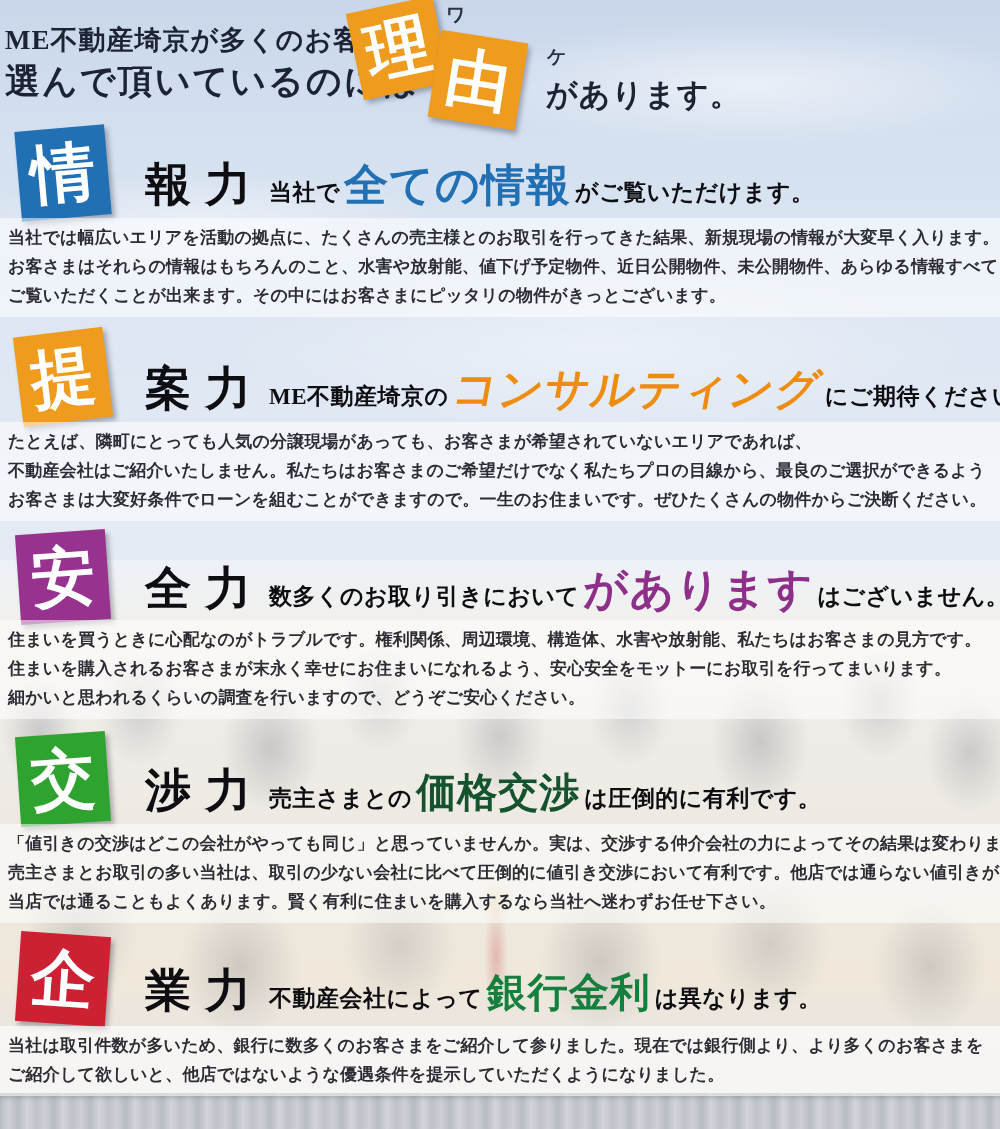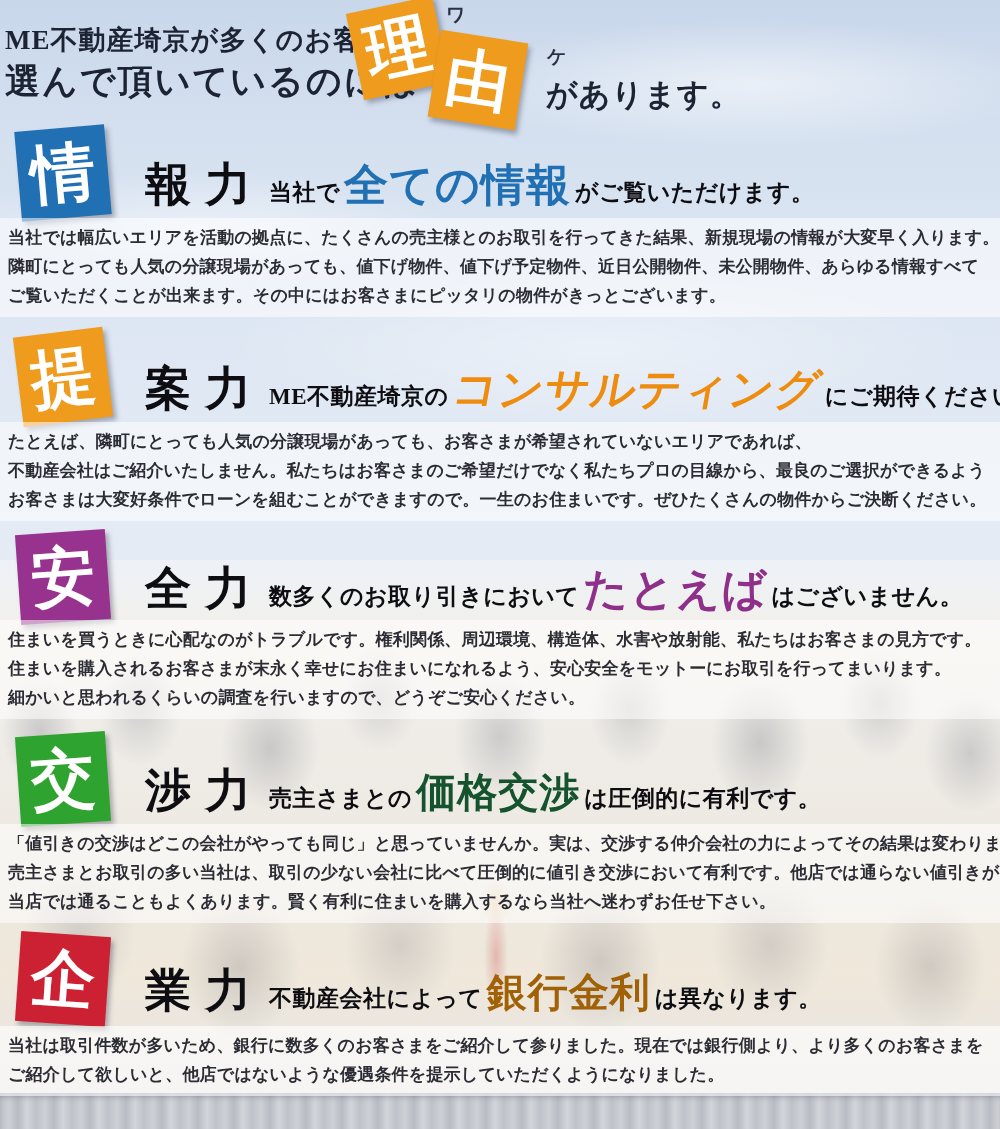--- a/index.html
+++ b/index.html
@@ -104,21 +104,21 @@
   <div class="badge sec-badge r-m5" style="background-color: rgb(34, 112, 180);">情</div>
   <div class="heading-row">
     <span class="sec-label">報力</span>
     <span class="lead">当社で</span>
     <span class="keyword" style="color: rgb(34, 112, 180); text-align: right;">全ての情報</span>
     <span class="tail">がご覧いただけます。</span>
   </div>
 </div>
 <div class="para" style="top:218px;">
   <div>当社では幅広いエリアを活動の拠点に、たくさんの売主様とのお取引を行ってきた結果、新規現場の情報が大変早く入ります。</div>
-  <div>隣町にとっても人気の分譲現場があっても、値下げ物件、値下げ予定物件、近日公開物件、未公開物件、あらゆる情報すべて</div>
+  <div>お客さまはそれらの情報はもちろんのこと、水害や放射能、値下げ予定物件、近日公開物件、未公開物件、あらゆる情報すべて</div>
   <div>ご覧いただくことが出来ます。その中にはお客さまにピッタリの物件がきっとございます。</div>
 </div>
 
 <div class="section" style="top:332px;">
   <div class="badge sec-badge r-m7" style="background-color: rgb(239, 155, 29);">提</div>
   <div class="heading-row">
     <span class="sec-label">案力</span>
     <span class="lead">ME不動産埼京の</span>
     <span class="keyword kw-skew" style="color: rgb(238, 140, 16);">コンサルティング</span>
     <span class="tail">にご期待ください。</span>
@@ -128,21 +128,21 @@
   <div>たとえば、隣町にとっても人気の分譲現場があっても、お客さまが希望されていないエリアであれば、</div>
   <div>不動産会社はご紹介いたしません。私たちはお客さまのご希望だけでなく私たちプロの目線から、最良のご選択ができるよう</div>
   <div>お客さまは大変好条件でローンを組むことができますので。一生のお住まいです。ぜひたくさんの物件からご決断ください。</div>
 </div>
 
 <div class="section" style="top:532px;">
   <div class="badge sec-badge r-m4" style="background-color: rgb(151, 51, 143);">安</div>
   <div class="heading-row">
     <span class="sec-label">全力</span>
     <span class="lead">数多くのお取り引きにおいて</span>
-    <span class="keyword" style="color: rgb(142, 47, 138);">たとえば</span>
+    <span class="keyword" style="color: rgb(142, 47, 138);">があります</span>
     <span class="tail">はございません。</span>
   </div>
 </div>
 <div class="para" style="top:620px;">
   <div>住まいを買うときに心配なのがトラブルです。権利関係、周辺環境、構造体、水害や放射能、私たちはお客さまの見方です。</div>
   <div>住まいを購入されるお客さまが末永く幸せにお住まいになれるよう、安心安全をモットーにお取引を行ってまいります。</div>
   <div>細かいと思われるくらいの調査を行いますので、どうぞご安心ください。</div>
 </div>
 
 <div class="section" style="top:734px;">
@@ -158,20 +158,20 @@
   <div>「値引きの交渉はどこの会社がやっても同じ」と思っていませんか。実は、交渉する仲介会社の力によってその結果は変わります。</div>
   <div>売主さまとお取引の多い当社は、取引の少ない会社に比べて圧倒的に値引き交渉において有利です。他店では通らない値引きが</div>
   <div>当店では通ることもよくあります。賢く有利に住まいを購入するなら当社へ迷わずお任せ下さい。</div>
 </div>
 
 <div class="section" style="top:934px;">
   <div class="badge sec-badge r-p4" style="background-color: rgb(204, 32, 51);">企</div>
   <div class="heading-row">
     <span class="sec-label">業力</span>
     <span class="lead">不動産会社によって</span>
-    <span class="keyword kw-s40" style="color: #a16207;">銀行金利</span>
+    <span class="keyword kw-s40" style="color: #15803d;">銀行金利</span>
     <span class="tail">は異なります。</span>
   </div>
 </div>
 <div class="para" style="top:1026px;background:rgba(255,255,255,.62);">
   <div>当社は取引件数が多いため、銀行に数多くのお客さまをご紹介して参りました。現在では銀行側より、より多くのお客さまを</div>
   <div>ご紹介して欲しいと、他店ではないような優遇条件を提示していただくようになりました。</div>
 </div>
 
 </body></html>

